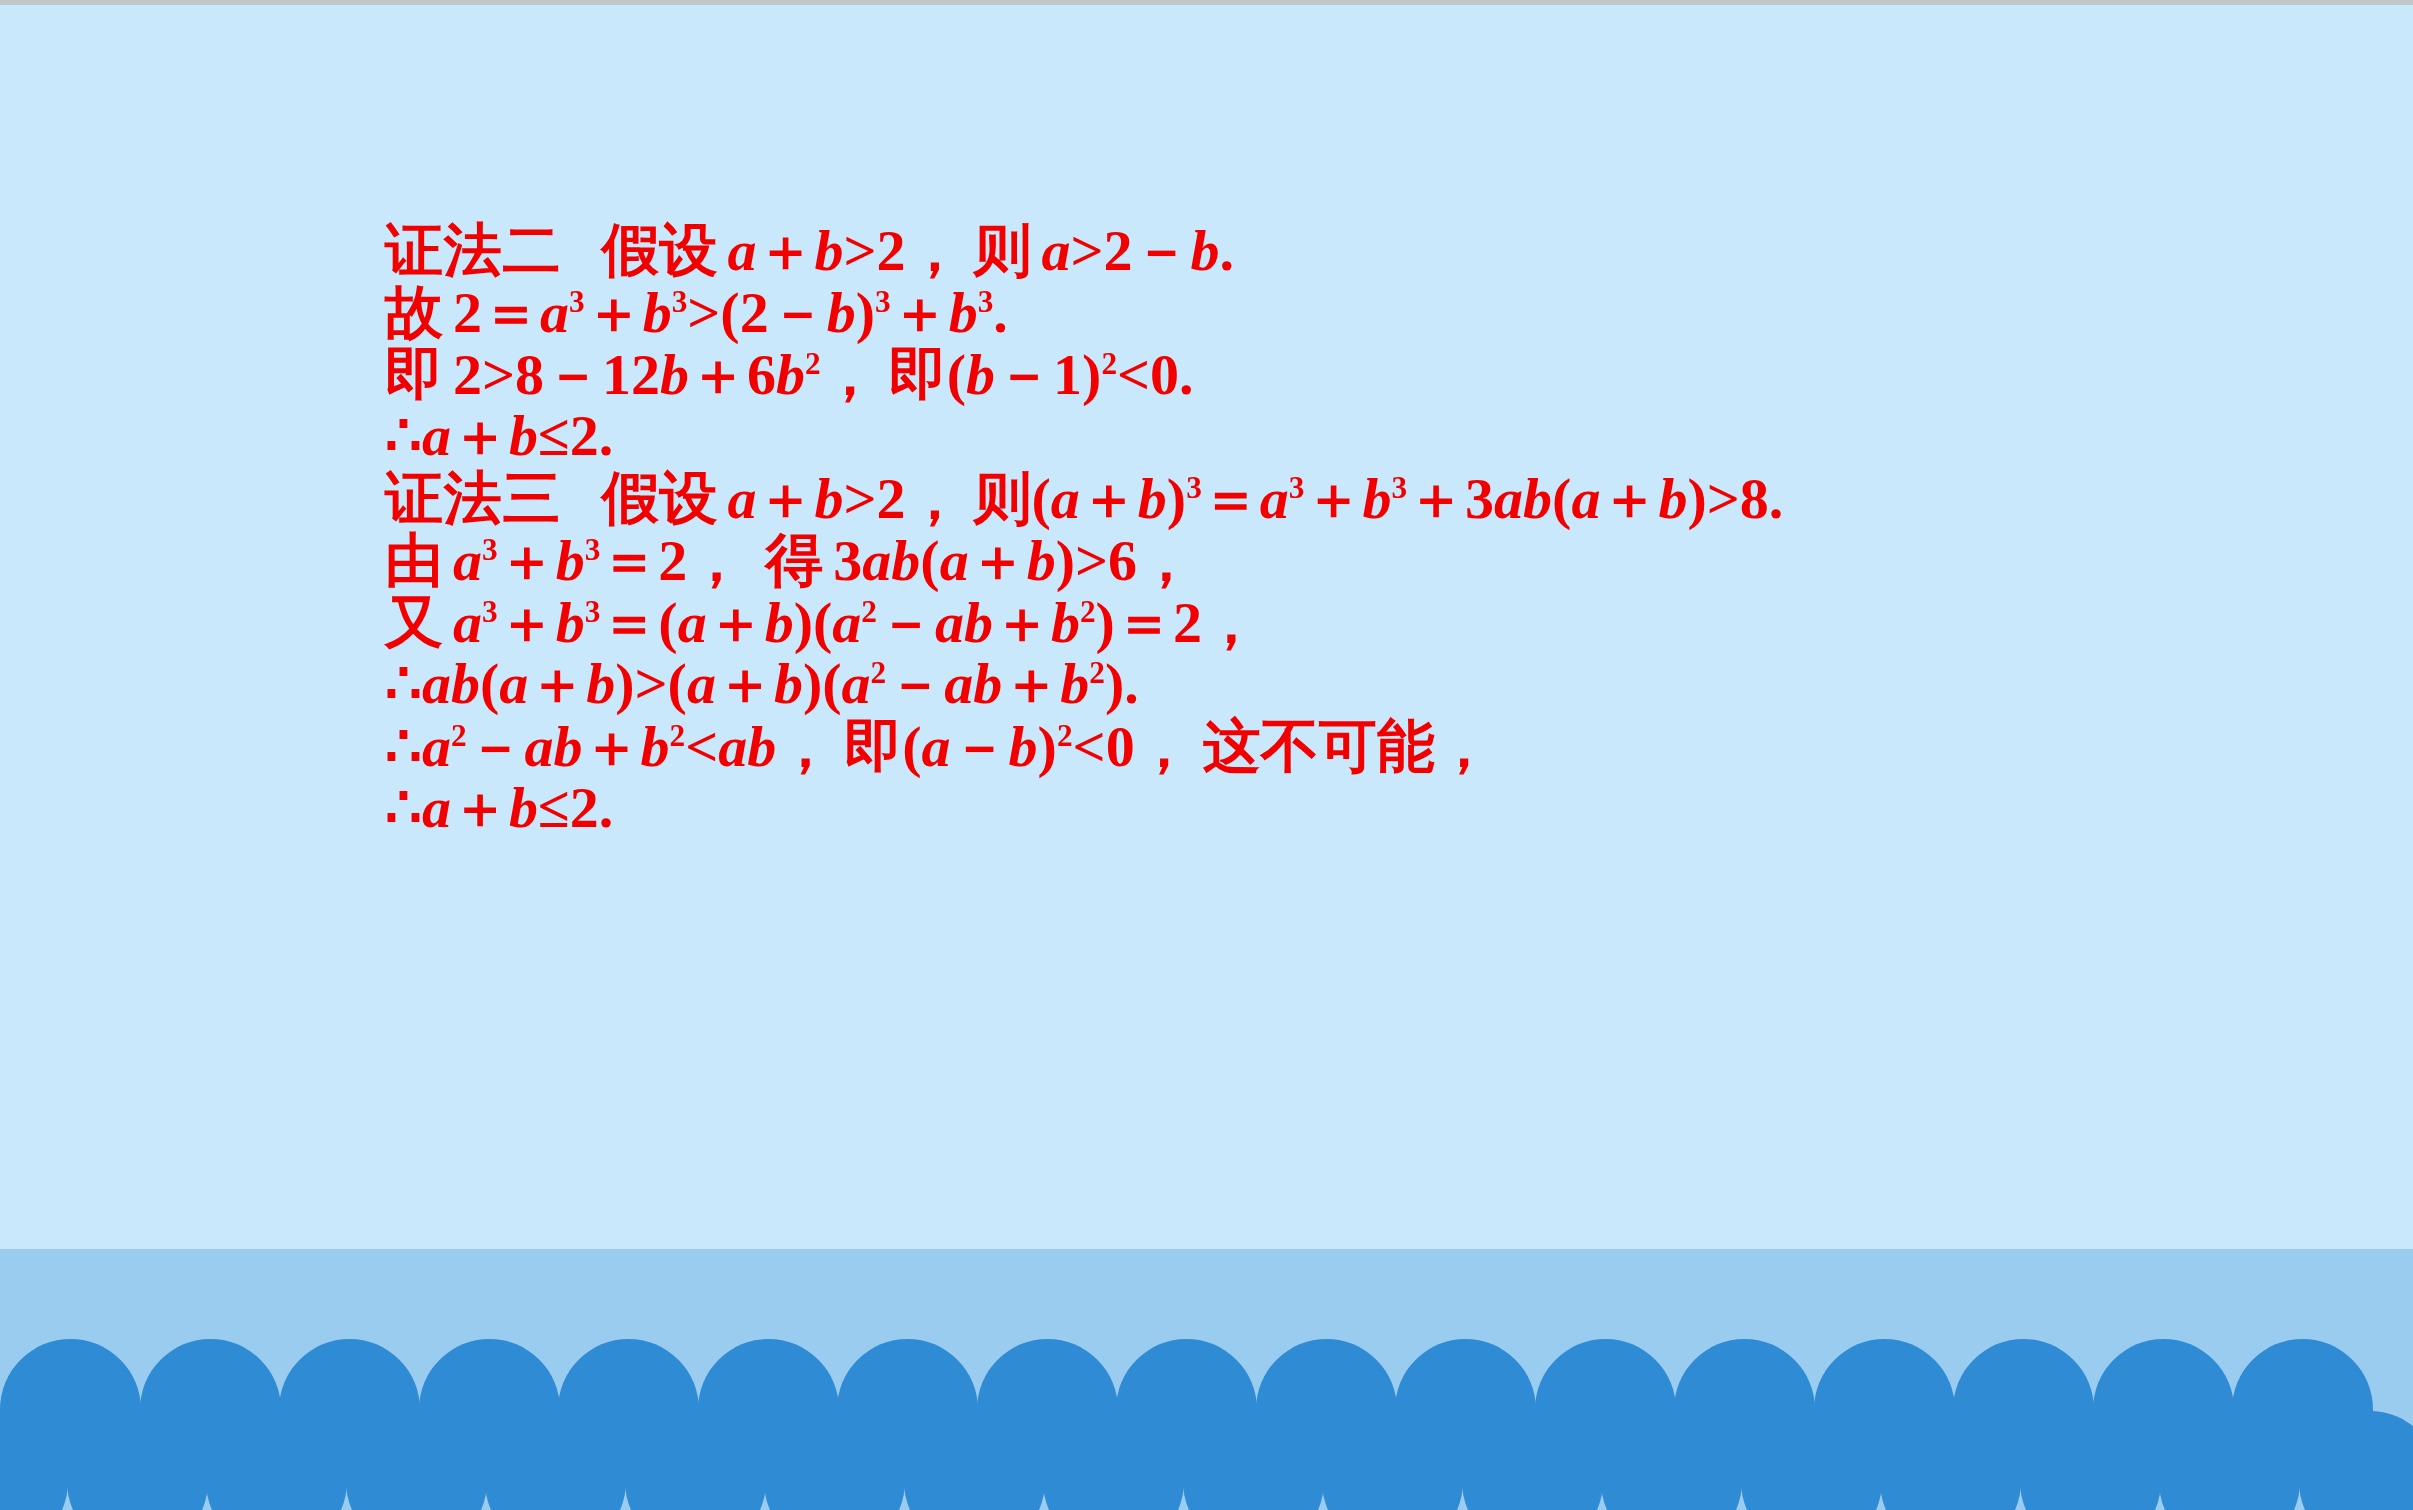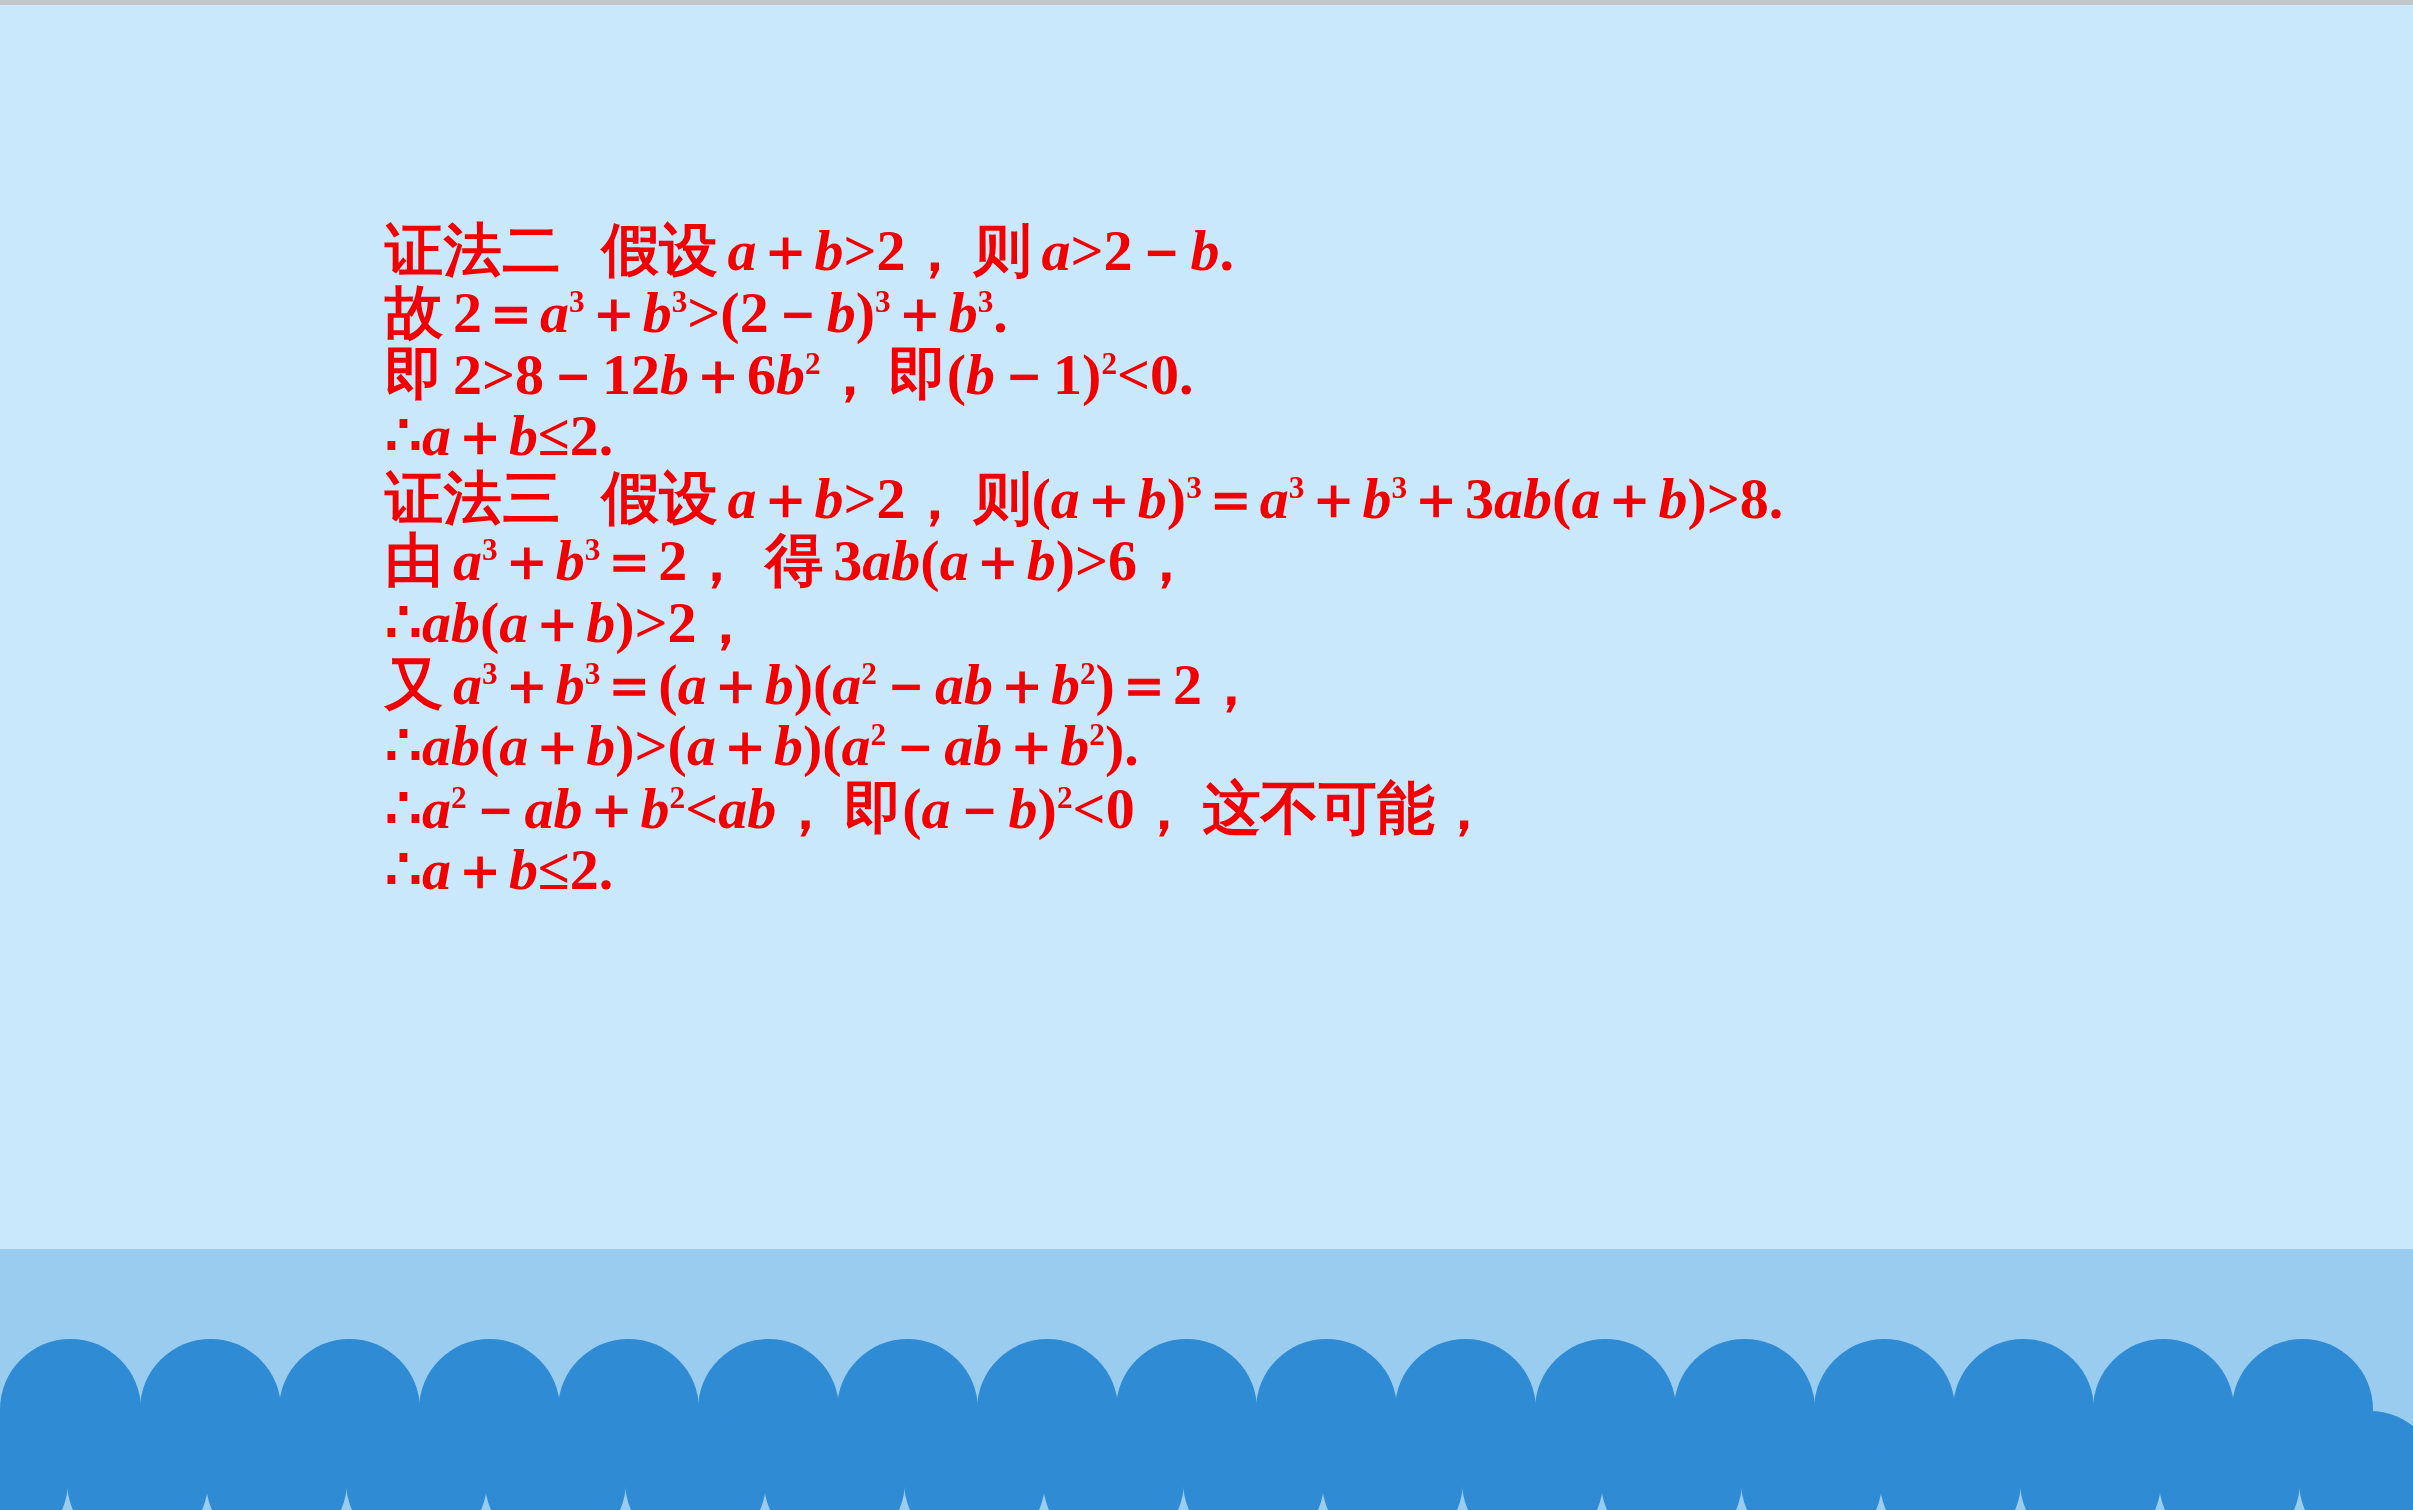--- a/index.html
+++ b/index.html
@@ -156,21 +156,20 @@
 
     <div class="proof-line"><span class="cjk">即</span><span class="sp-sm"></span><span class="n">2&gt;8－12</span><span class="v">b</span><span class="n">＋6</span><span class="v">b</span><sup class="n">2</sup><span class="cjk">，</span><span class="sp-sm"></span><span class="cjk">即</span><span class="n">(</span><span class="v">b</span><span class="n">－1)</span><sup class="n">2</sup><span class="n">&lt;0.</span></div>
 
 
     <div class="proof-line"><span class="n">∴</span><span class="v">a</span><span class="n">＋</span><span class="v">b</span><span class="n">≤2.</span></div>
 
     <div class="proof-line"><span class="tag">证法三</span><span class="sp-wide"></span><span class="cjk">假设</span><span class="sp-sm"></span><span class="v">a</span><span class="n">＋</span><span class="v">b</span><span class="n">&gt;2</span><span class="cjk">，</span><span class="sp-sm"></span><span class="cjk">则</span><span class="n">(</span><span class="v">a</span><span class="n">＋</span><span class="v">b</span><span class="n">)</span><sup class="n">3</sup><span class="n">＝</span><span class="v">a</span><sup class="n">3</sup><span class="n">＋</span><span class="v">b</span><sup class="n">3</sup><span class="n">＋3</span><span class="v">ab</span><span class="n">(</span><span class="v">a</span><span class="n">＋</span><span class="v">b</span><span class="n">)&gt;8.</span></div>
 
     <div class="proof-line"><span class="cjk">由</span><span class="sp-sm"></span><span class="v">a</span><sup class="n">3</sup><span class="n">＋</span><span class="v">b</span><sup class="n">3</sup><span class="n">＝2</span><span class="cjk">，</span><span class="sp-mid"></span><span class="cjk">得</span><span class="sp-sm"></span><span class="n">3</span><span class="v">ab</span><span class="n">(</span><span class="v">a</span><span class="n">＋</span><span class="v">b</span><span class="n">)&gt;6</span><span class="cjk">，</span></div>
 
-    <div class="proof-line"><span class="n">∴</span><span class="v">ab</span><span class="n">(</span><span class="v">a</span><span class="n">＋</span><span class="v">b</span><span class="n">)&gt;2</span><span class="cjk">，</span></div>
 
     <div class="proof-line"><span class="cjk">又</span><span class="sp-sm"></span><span class="v">a</span><sup class="n">3</sup><span class="n">＋</span><span class="v">b</span><sup class="n">3</sup><span class="n">＝(</span><span class="v">a</span><span class="n">＋</span><span class="v">b</span><span class="n">)(</span><span class="v">a</span><sup class="n">2</sup><span class="n">－</span><span class="v">ab</span><span class="n">＋</span><span class="v">b</span><sup class="n">2</sup><span class="n">)＝2</span><span class="cjk">，</span></div>
 
     <div class="proof-line"><span class="n">∴</span><span class="v">ab</span><span class="n">(</span><span class="v">a</span><span class="n">＋</span><span class="v">b</span><span class="n">)&gt;(</span><span class="v">a</span><span class="n">＋</span><span class="v">b</span><span class="n">)(</span><span class="v">a</span><sup class="n">2</sup><span class="n">－</span><span class="v">ab</span><span class="n">＋</span><span class="v">b</span><sup class="n">2</sup><span class="n">).</span></div>
 
     <div class="proof-line"><span class="n">∴</span><span class="v">a</span><sup class="n">2</sup><span class="n">－</span><span class="v">ab</span><span class="n">＋</span><span class="v">b</span><sup class="n">2</sup><span class="n">&lt;</span><span class="v">ab</span><span class="cjk">，</span><span class="sp-sm"></span><span class="cjk">即</span><span class="n">(</span><span class="v">a</span><span class="n">－</span><span class="v">b</span><span class="n">)</span><sup class="n">2</sup><span class="n">&lt;0</span><span class="cjk">，</span><span class="sp-sm"></span><span class="cjk">这不可能</span><span class="cjk">，</span></div>
 
     <div class="proof-line"><span class="n">∴</span><span class="v">a</span><span class="n">＋</span><span class="v">b</span><span class="n">≤2.</span></div>
 
   </div>

